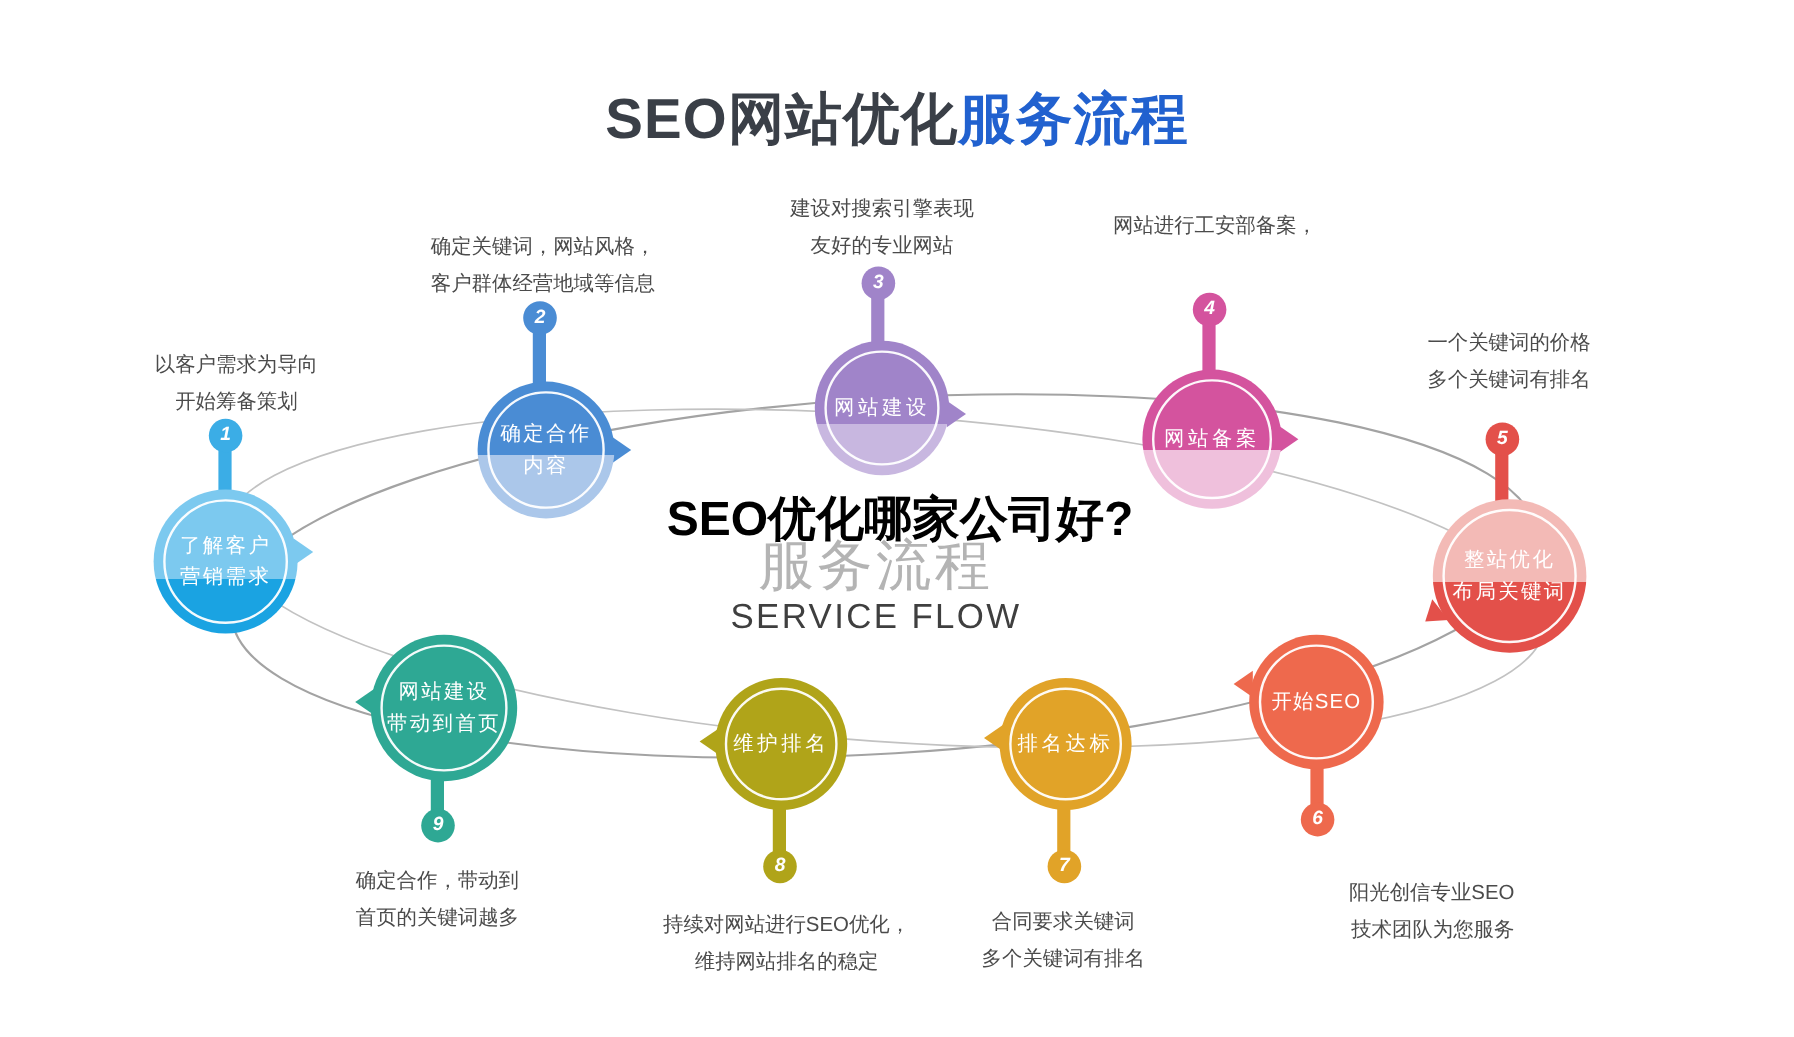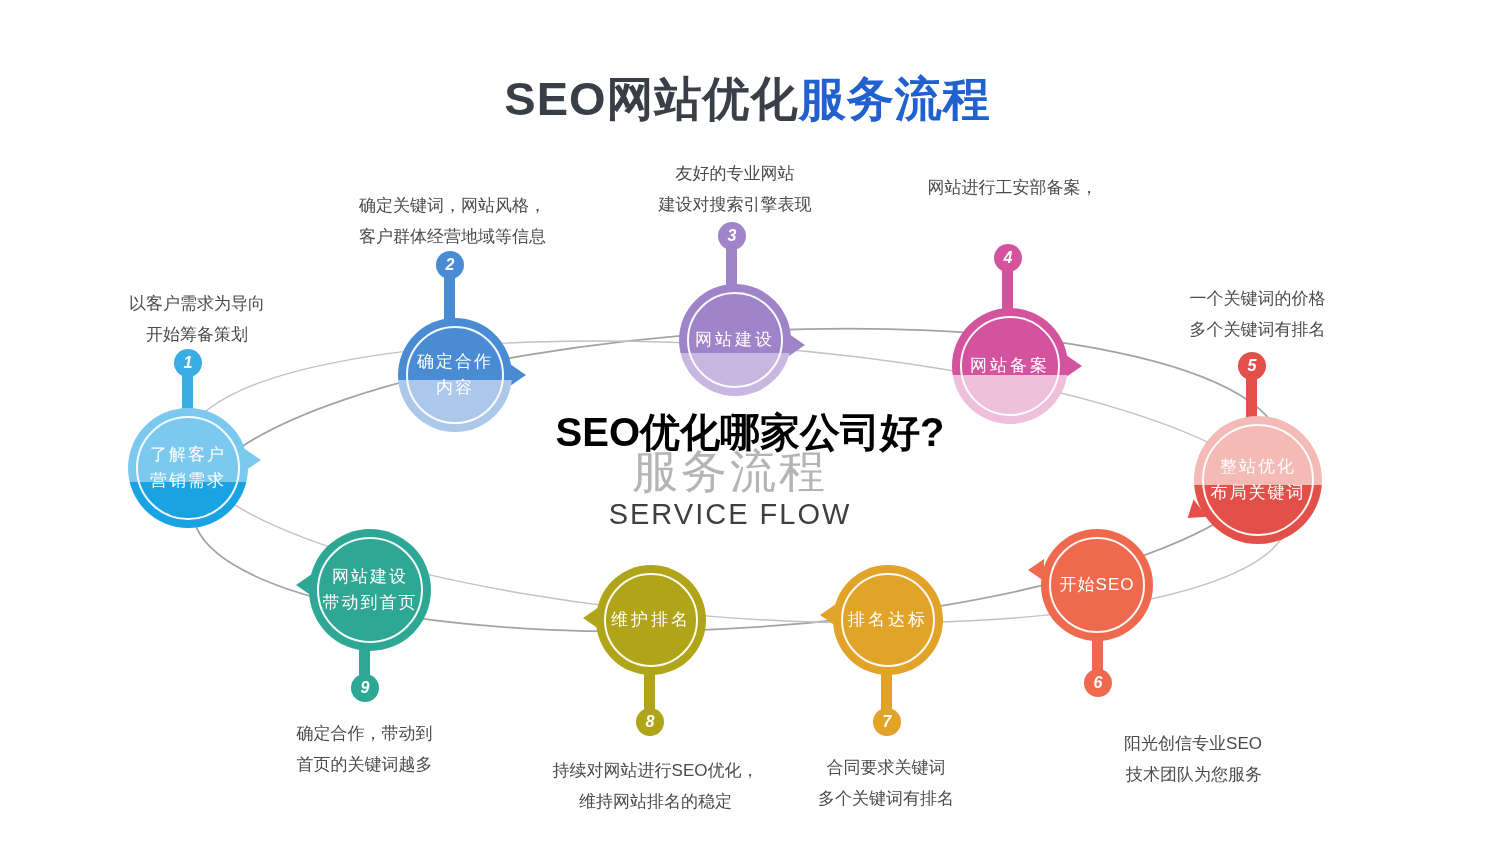--- a/index.html
+++ b/index.html
@@ -86,21 +86,21 @@
   .n3 .inner,.n4 .inner,.n7 .inner,.n8 .inner{letter-spacing:3px;}
   .n6 .inner{letter-spacing:1px;}
 
   
   .desc{position:absolute;color:var(--desc-text);font-size:17px;line-height:31px;text-align:center;z-index:5;}
   .desc p{margin:0;}
   .d1{left:92px;top:288px;width:210px;}
   .d2{left:345px;top:190px;width:215px;}
   .d3{left:630px;top:158px;width:210px;}
   .d4{left:905px;top:172px;width:215px;}
-  .d5{left:1155px;top:284px;width:205px;font-family:Liberation Mono, monospace;}
+  .d5{left:1155px;top:270px;width:205px;}
   .d6{left:1032px;top:728px;width:230px;text-align:right;}
   .d7{left:786px;top:752px;width:200px;}
   .d8{left:528px;top:755px;width:255px;}
   .d9{left:262px;top:718px;width:205px;}
 </style>
 </head>
 <body>
 
 <div class="canvas">
 
@@ -220,22 +220,22 @@
 
   <div class="desc d1">
     <p>以客户需求为导向</p>
     <p>开始筹备策划</p>
   </div>
   <div class="desc d2">
     <p>确定关键词，网站风格，</p>
     <p>客户群体经营地域等信息</p>
   </div>
   <div class="desc d3">
+    <p>建设对搜索引擎表现</p>
     <p>友好的专业网站</p>
-    <p>建设对搜索引擎表现</p>
   </div>
   <div class="desc d4">
     <p>网站进行工安部备案，</p>
   </div>
   <div class="desc d5">
     <p>一个关键词的价格</p>
     <p>多个关键词有排名</p>
   </div>
   <div class="desc d6">
     <p>阳光创信专业SEO</p>

